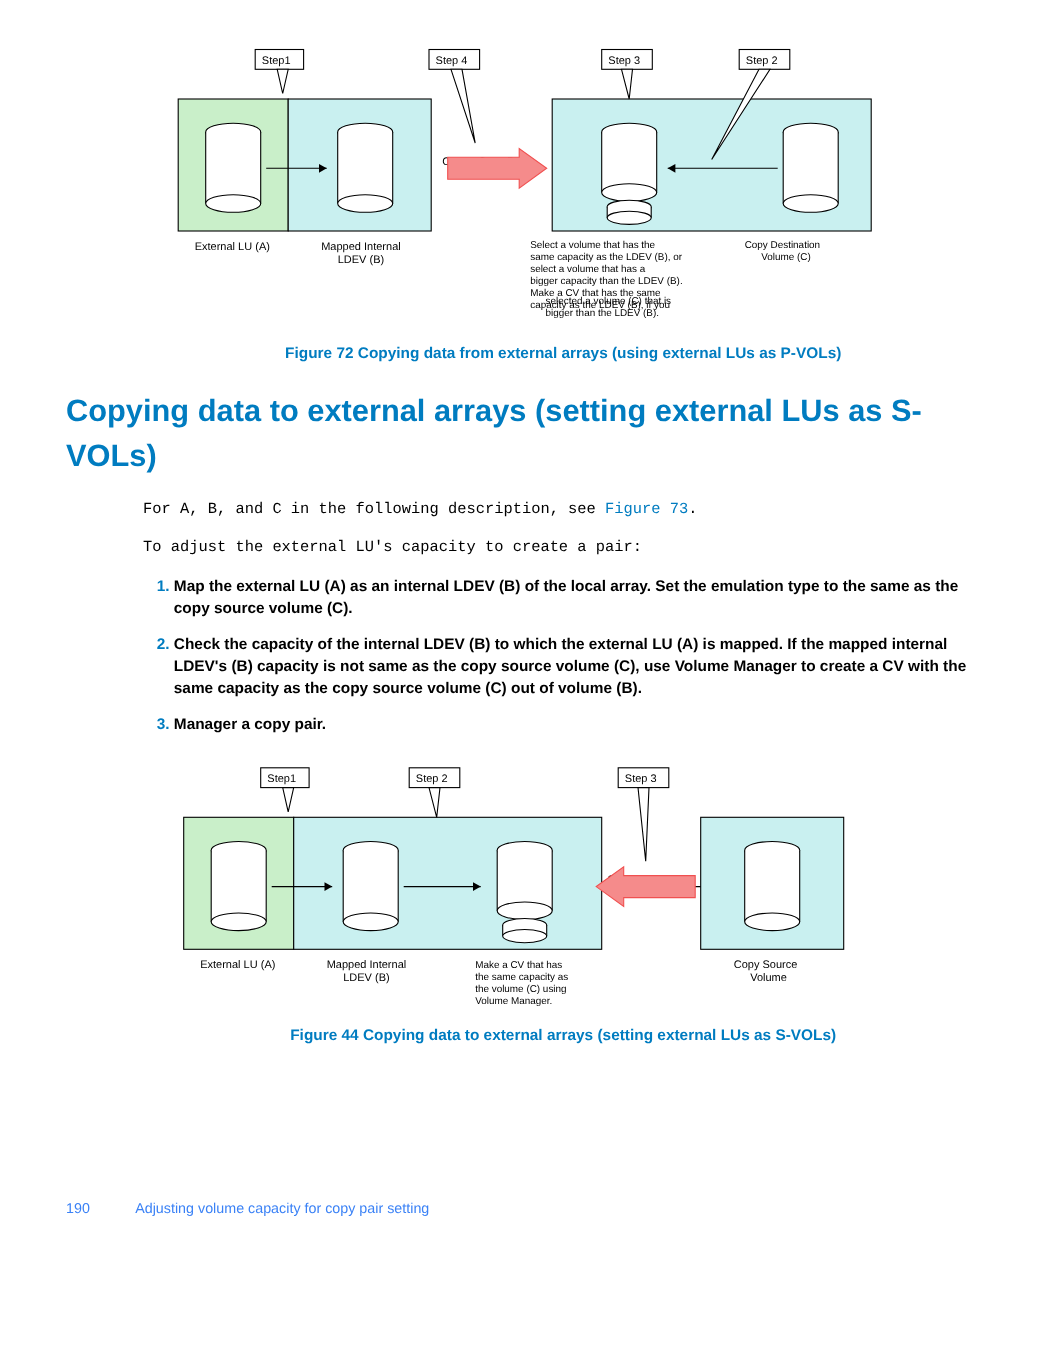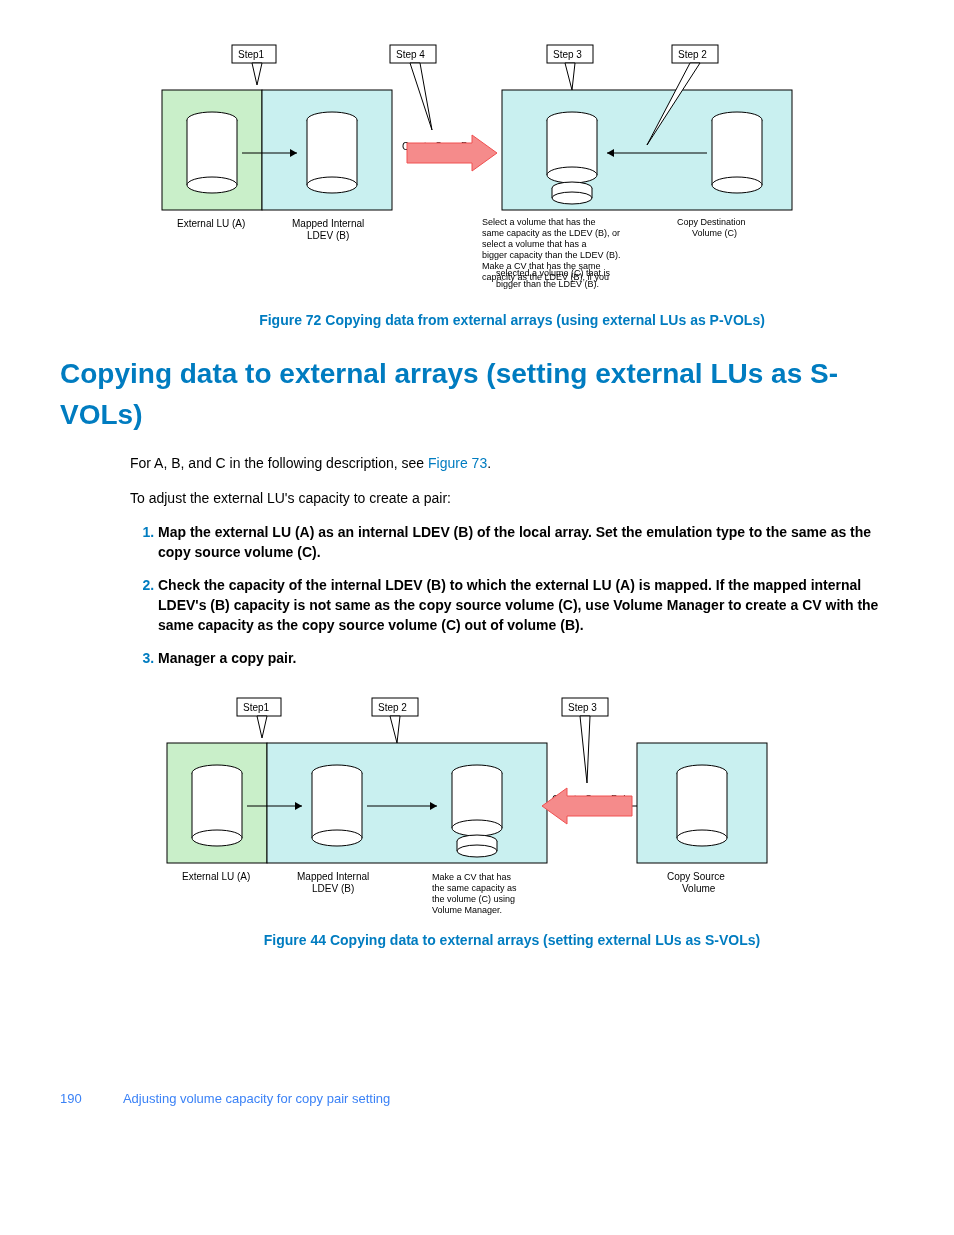--- a/index.html
+++ b/index.html
@@ -29,20 +29,21 @@
     text-align: center;
   }
   h1.section-title {
     color: #007cc0;
     font-weight: 700;
     font-size: 28px;
     margin: 20px 0 18px 0;
   }
   .body-text {
     margin: 0 0 14px 70px;
+    font-family: Liberation Mono, monospace;
   }
   .link {
     color: #007cc0;
   }
   ol.steps {
     margin: 0 0 20px 70px;
     padding-left: 28px;
   }
   ol.steps li {
     margin-bottom: 12px;

